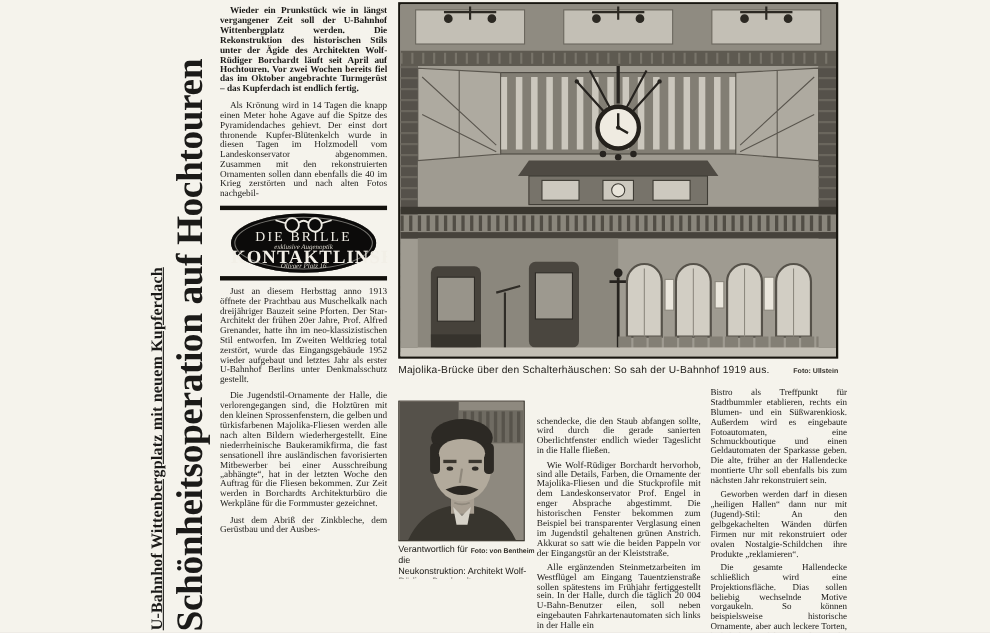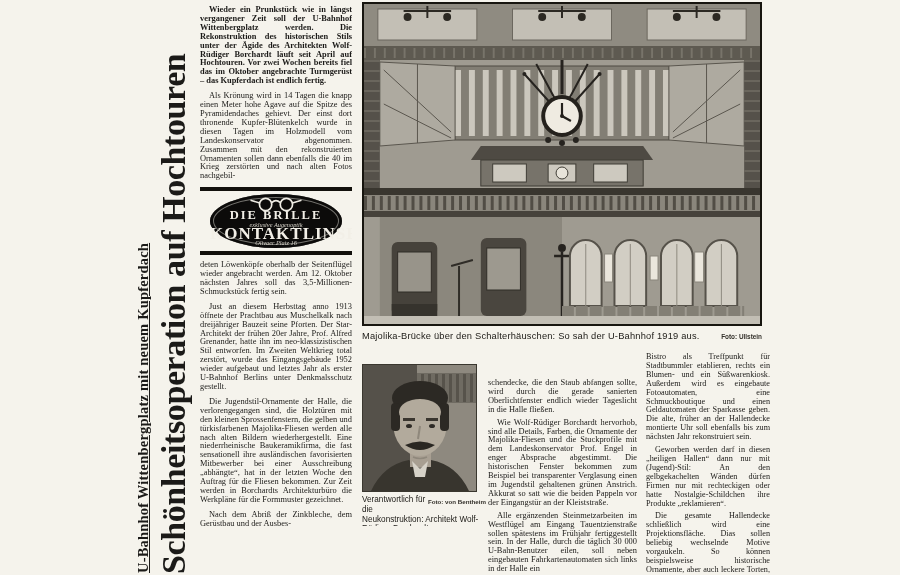--- a/index.html
+++ b/index.html
@@ -18,32 +18,32 @@
   #col1 p{margin-bottom:6px;}
   #col2{left:362px;top:352px;width:124px;height:162px;font-size:8.3px;line-height:9.2px;margin-top:12px;}
   #col3{left:488px;top:358px;width:149px;height:222px;font-size:8.4px;line-height:8.9px;margin-top:21px;}
   #col4{left:646px;top:353px;width:124px;height:222px;font-size:8.2px;line-height:8.9px;}
   .ind{text-indent:9px;}
   .lead{font-weight:bold;}
   
   #photo{position:absolute;left:362px;top:2px;width:400px;height:324px;border:2px solid #17150f;
          box-sizing:border-box;background:#b6b2a8;}
   #photo-caption{position:absolute;left:362px;top:331px;width:400px;display:flex;
-         justify-content:space-between;align-items:flex-start;
+         justify-content:space-between;align-items:center;
          font-family:"Liberation Sans",sans-serif;}
   .capt-main{font-size:9.3px;letter-spacing:.2px;color:#22201c;}
   .capt-credit{font-size:6.4px;font-weight:bold;color:#33302a;margin-top:2px;white-space:nowrap;}
   
   .ad-wrap{margin:5px 0 6px 0;}
   .ad-rule{height:4px;background:#12100c;}
   .ad-oval{position:relative;width:132px;height:54px;margin:3px auto;background:#0c0b0a;
            border-radius:50%;text-align:center;color:#f2efe7;
            box-shadow:inset 0 0 0 3px #0c0b0a, inset 0 0 0 4px rgba(244,241,233,.45);}
   .ad-glasses{position:absolute;top:1px;left:50%;transform:translateX(-50%);}
-  .ad-l1{padding-top:15px;font-size:12.5px;font-weight:bold;letter-spacing:2px;line-height:12px;}
+  .ad-l1{padding-top:15px;font-size:12.5px;font-weight:normal;letter-spacing:2px;line-height:12px;}
   .ad-l2{font-size:6.3px;font-style:italic;line-height:7px;color:#d9d5cb;}
   .ad-l3{font-size:17px;font-weight:bold;letter-spacing:1px;line-height:11px;}
   .ad-l4{font-size:6.3px;font-style:italic;line-height:7px;color:#d9d5cb;}
   
   #portrait{width:113px;height:126px;border:1px solid #3a372f;background:#8e897f;display:block;}
   .port-caption{margin-top:3px;font-family:"Liberation Sans",sans-serif;font-size:8.2px;
            line-height:9.8px;text-align:left;color:#22201c;}
   .port-credit{float:right;font-size:6.2px;font-weight:bold;margin-top:2px;color:#33302a;}
   #col2 .body{margin-top:8px;font-weight:bold;}
 </style>
@@ -69,24 +69,23 @@
           <path d="M12.7 8.5 L3 5.5 M47.3 8.5 L57 5.5" fill="none" stroke="#efece4" stroke-width="1.6"></path>
         </svg>
         <div class="ad-l1">DIE BRILLE</div>
         <div class="ad-l2">exklusive Augenoptik</div>
         <div class="ad-l3">KONTAKTLINSEN</div>
         <div class="ad-l4">Olivaer Platz 16</div>
       </div>
       <div class="ad-rule"></div>
     </div>
 
-    <p>deten Löwenköpfe oberhalb der Seitenflügel wieder angebracht werden. Am 12. Oktober nächsten Jahres soll das 3,5-Millionen-Schmuckstück fertig sein.</p>
     <p class="ind">Just an diesem Herbsttag anno 1913 öffnete der Prachtbau aus Muschelkalk nach dreijähriger Bauzeit seine Pforten. Der Star-Architekt der frühen 20er Jahre, Prof. Alfred Grenander, hatte ihn im neo-klassizistischen Stil entworfen. Im Zweiten Weltkrieg total zerstört, wurde das Eingangsgebäude 1952 wieder aufgebaut und letztes Jahr als erster U-Bahnhof Berlins unter Denkmalsschutz gestellt.</p>
     <p class="ind">Die Jugendstil-Ornamente der Halle, die verlorengegangen sind, die Holztüren mit den kleinen Sprossenfenstern, die gelben und türkisfarbenen Majolika-Fliesen werden alle nach alten Bildern wiederhergestellt. Eine niederrheinische Baukeramikfirma, die fast sensationell ihre ausländischen favorisierten Mitbewerber bei einer Ausschreibung „abhängte“, hat in der letzten Woche den Auftrag für die Fliesen bekommen. Zur Zeit werden in Borchardts Architekturbüro die Werkpläne für die Formmuster gezeichnet.</p>
-    <p class="ind">Nach dem Abriß der Zinkbleche, dem Gerüstbau und der Ausbes-</p>
+    <p class="ind">Just dem Abriß der Zinkbleche, dem Gerüstbau und der Ausbes-</p>
   </div>
 
   <div id="photo">
     <svg width="396" height="320" viewBox="0 0 400 320" preserveAspectRatio="none">
       <rect x="0" y="0" width="400" height="320" fill="#b6b2a8"></rect>
 
       <rect x="0" y="0" width="400" height="42" fill="#8f8b81"></rect>
       <g fill="#c3bfb5" stroke="#6b675e">
         <rect x="14" y="5" width="100" height="31"></rect>
         <rect x="150" y="5" width="100" height="31"></rect>
@@ -209,22 +208,22 @@
     <div class="port-caption">
       <span class="port-credit">Foto: von Bentheim</span>
       <span>Verantwortlich für die Neukonstruktion: Architekt Wolf-Rüdiger Borchardt.</span>
     </div>
     <p class="body">serung der Natursteinfassade. Sie wird noch im November fertig sein. Schon verglast und erneuert sind die Fenster, die innere Zwi-</p>
   </div>
 
   <div id="col3" class="col">
     <p>schendecke, die den Staub abfangen sollte, wird durch die gerade sanierten Oberlichtfenster endlich wieder Tageslicht in die Halle fließen.</p>
     <p class="ind">Wie Wolf-Rüdiger Borchardt hervorhob, sind alle Details, Farben, die Ornamente der Majolika-Fliesen und die Stuckprofile mit dem Landeskonservator Prof. Engel in enger Absprache abgestimmt. Die historischen Fenster bekommen zum Beispiel bei transparenter Verglasung einen im Jugendstil gehaltenen grünen Anstrich. Akkurat so satt wie die beiden Pappeln vor der Eingangstür an der Kleiststraße.</p>
-    <p class="ind">Alle ergänzenden Steinmetzarbeiten im Westflügel am Eingang Tauentzienstraße sollen spätestens im Frühjahr fertiggestellt sein. In der Halle, durch die täglich 30 000 U-Bahn-Benutzer eilen, soll neben eingebauten Fahrkartenautomaten sich links in der Halle ein</p>
+    <p class="ind">Alle ergänzenden Steinmetzarbeiten im Westflügel am Eingang Tauentzienstraße sollen spätestens im Frühjahr fertiggestellt sein. In der Halle, durch die täglich 20 004 U-Bahn-Benutzer eilen, soll neben eingebauten Fahrkartenautomaten sich links in der Halle ein</p>
   </div>
 
   <div id="col4" class="col">
     <p>Bistro als Treffpunkt für Stadtbummler etablieren, rechts ein Blumen- und ein Süßwarenkiosk. Außerdem wird es eingebaute Fotoautomaten, eine Schmuckboutique und einen Geldautomaten der Sparkasse geben. Die alte, früher an der Hallendecke montierte Uhr soll ebenfalls bis zum nächsten Jahr rekonstruiert sein.</p>
-    <p class="ind">Geworben werden darf in diesen „heiligen Hallen“ dann nur mit (Jugend)-Stil: An den gelbgekachelten Wänden dürfen Firmen nur mit rechteckigen oder hatte Nostalgie-Schildchen ihre Produkte „reklamieren“.</p>
+    <p class="ind">Geworben werden darf in diesen „heiligen Hallen“ dann nur mit (Jugend)-Stil: An den gelbgekachelten Wänden dürfen Firmen nur mit rekonstruiert oder ovalen Nostalgie-Schildchen ihre Produkte „reklamieren“.</p>
     <p class="ind">Die gesamte Hallendecke schließlich wird eine Projektionsfläche. Dias sollen beliebig wechselnde Motive vorgaukeln. So können beispielsweise historische Ornamente, aber auch leckere Torten, lächelnde Mädchen, ceylonesische Palmen oder gar das Konterfei von Prominenten an die Decke</p>
   </div>
 
 </div>
 
 </body></html>

